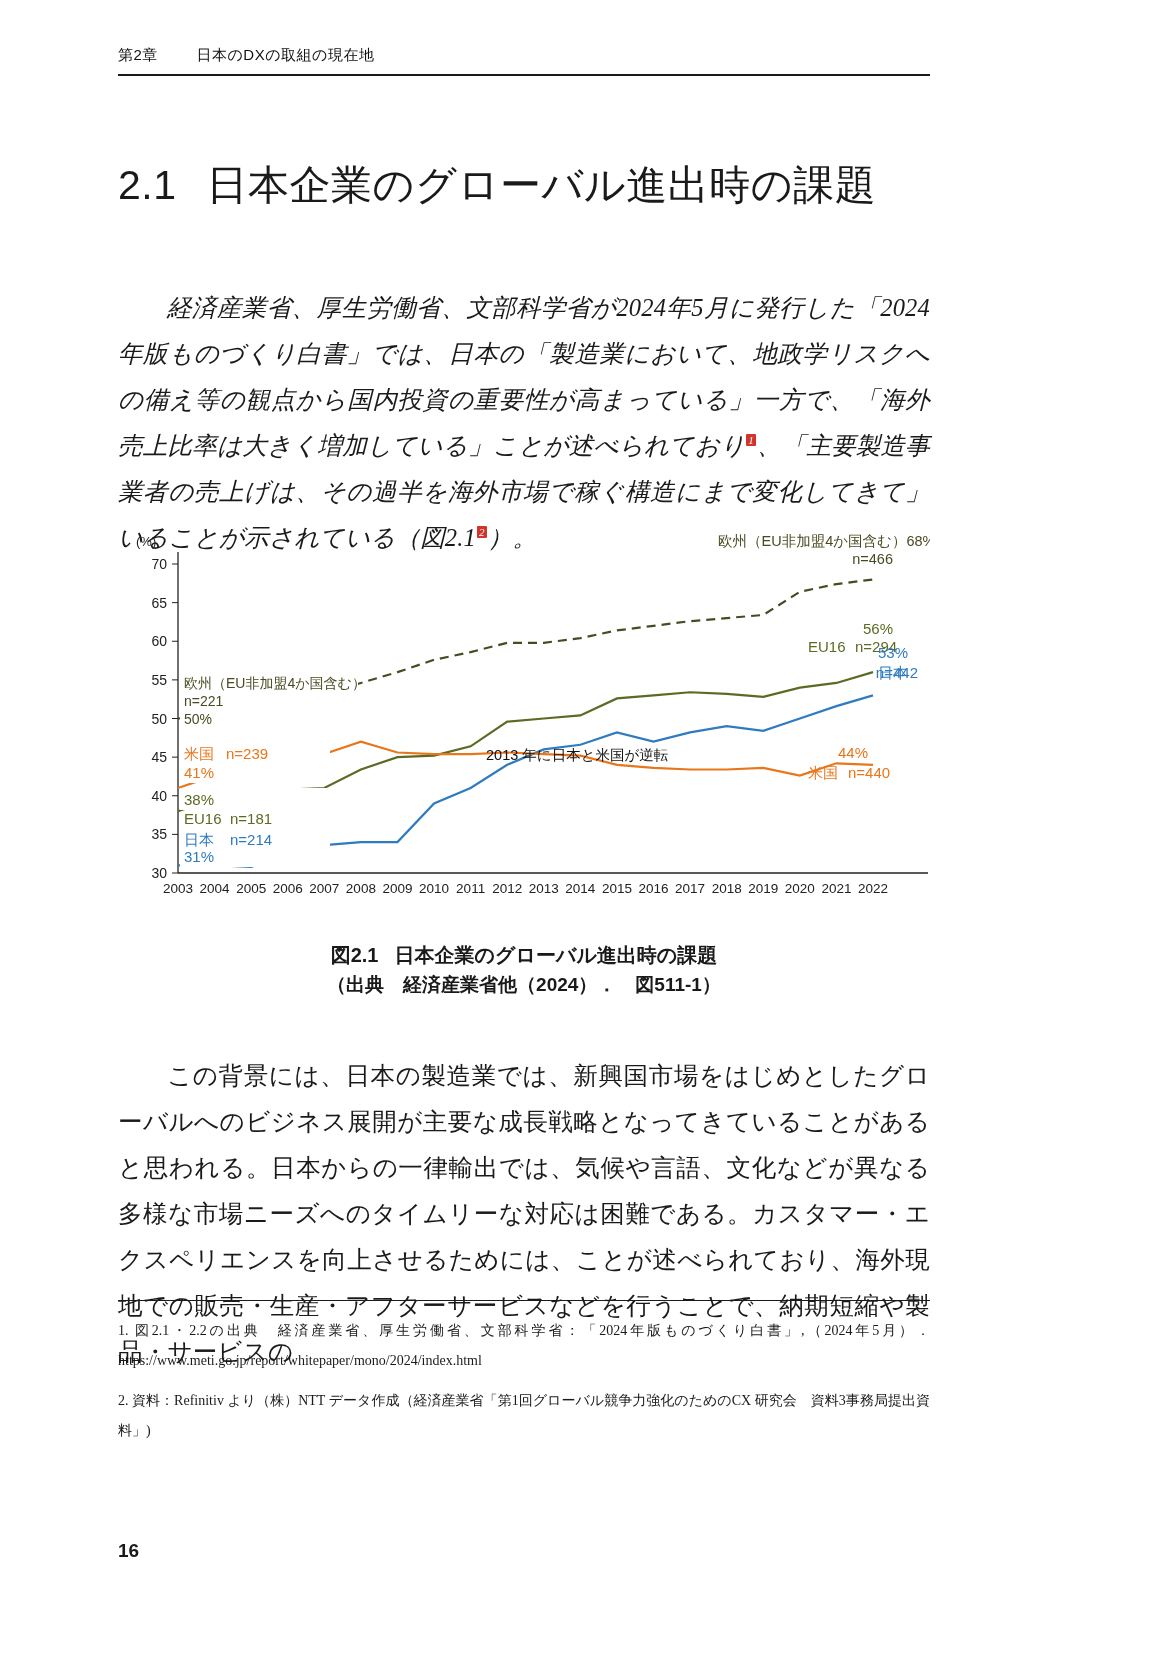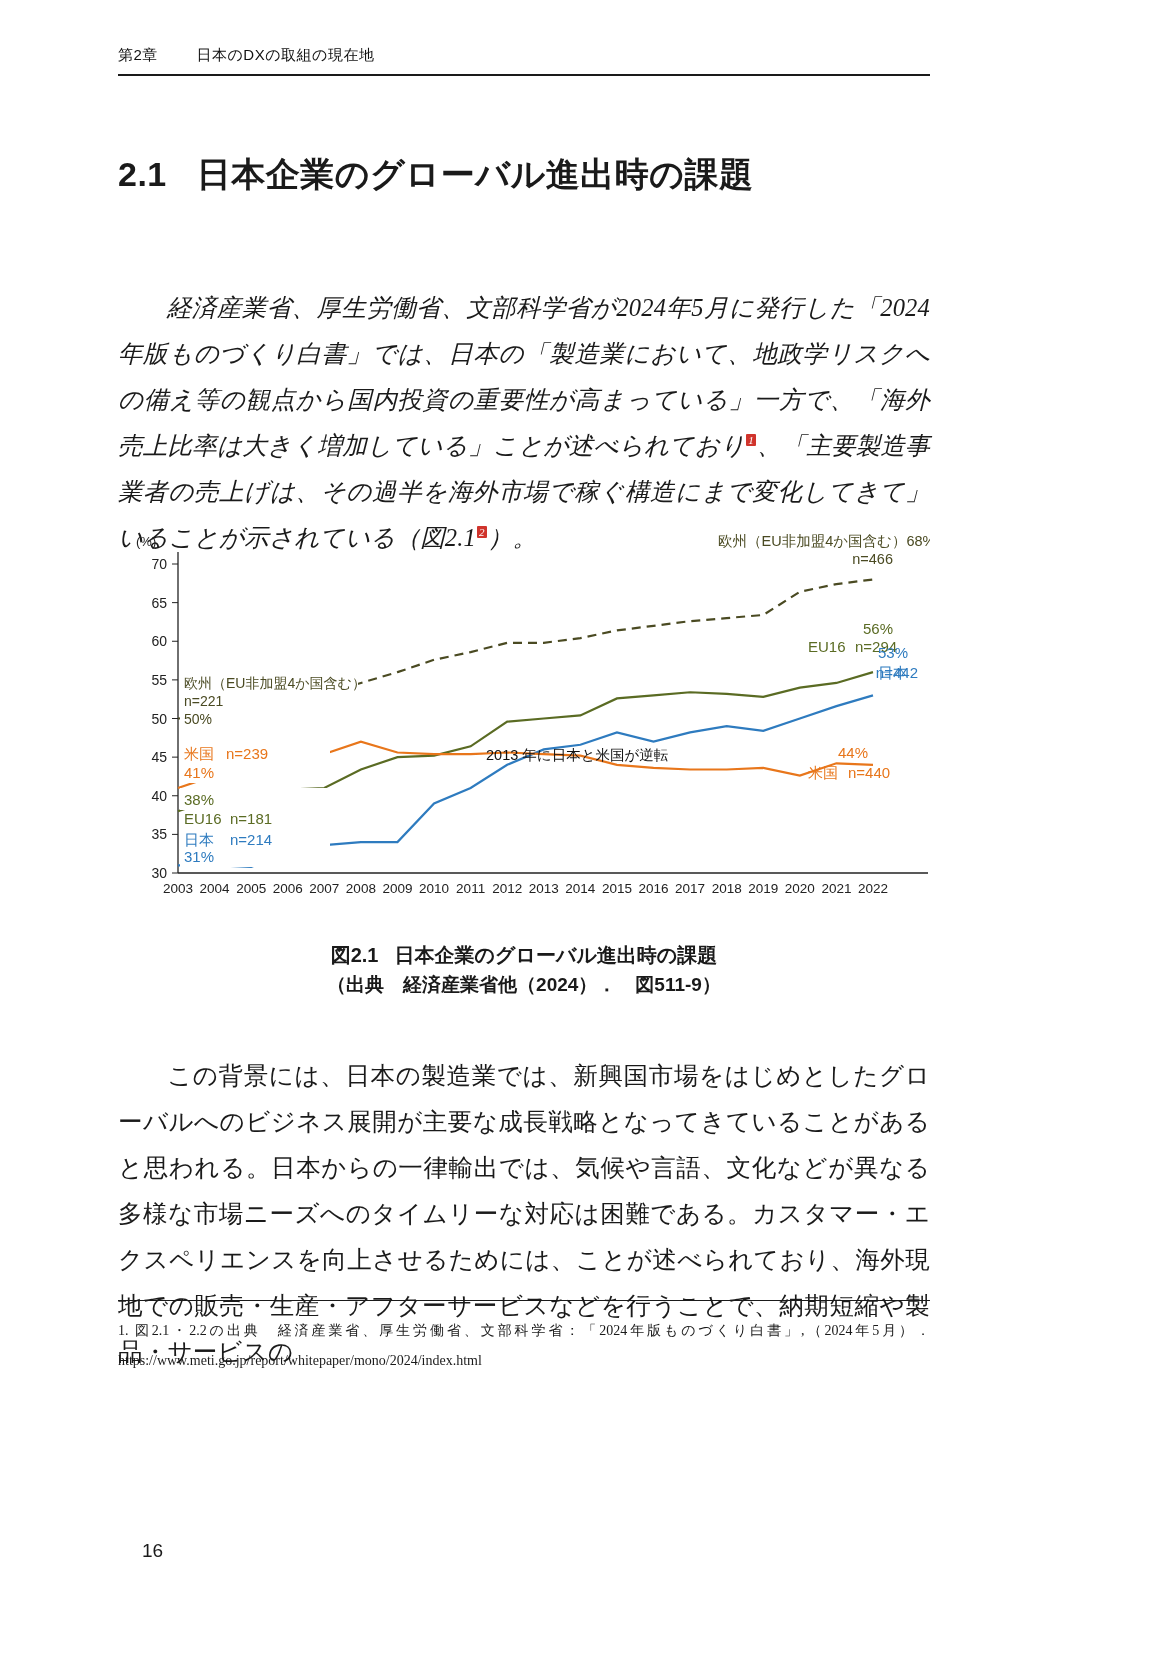--- a/index.html
+++ b/index.html
@@ -42,25 +42,25 @@
     left: 118px;
     top: 74px;
     width: 812px;
     height: 1.6px;
     background: #1a1a1a;
   }
   
   h1.section-title {
     position: absolute;
     left: 118px;
-    top: 152px;
+    top: 158px;
     margin: 0;
     font-family: "Liberation Sans", sans-serif;
-    font-weight: bold;
-    font-size: 34px;
+    font-weight: normal;
+    font-size: 41px;
     letter-spacing: 0.5px;
     white-space: nowrap;
   }
   h1.section-title .num {
     margin-right: 30px;
   }
   
   .para {
     position: absolute;
     width: 812px;
@@ -132,23 +132,22 @@
     margin-bottom: 10px;
     text-align: justify;
     text-justify: inter-ideograph;
   }
   
   .page-number {
     position: absolute;
     left: 118px;
     top: 1540px;
     font-family: "Liberation Sans", sans-serif;
-    font-weight: normal;
+    font-weight: bold;
     font-size: 19px;
-    margin-left: 24px;
   }
   
   text {
     font-family: "Liberation Sans", sans-serif;
   }
 </style>
 </head>
 <body>
 
 <div class="page">
@@ -241,24 +240,25 @@
           <text x="66" y="317" font-size="15" fill="#2e7bbf">日本</text>
           <text x="112" y="317" font-size="15" fill="#2e7bbf">n=214</text>
           <text x="66" y="334" font-size="15" fill="#2e7bbf">31%</text>
           <text x="368" y="232" font-size="14.5" fill="#111">2013 年に日本と米国が逆転</text>
         </g>
     </svg>
   </div>
 
   <div class="fig-caption">
     <span class="cap-num">図2.1</span><span>日本企業のグローバル進出時の課題</span>
-    <span class="cap-src">（出典　経済産業省他（2024）．　図511-9）</span>
+    <span class="cap-src">（出典　経済産業省他（2024）．　図511-1）</span>
   </div>
 
   <p class="para p2">　この背景には、日本の製造業では、新興国市場をはじめとしたグローバルへのビジネス展開が主要な成長戦略となってきていることがあると思われる。日本からの一律輸出では、気候や言語、文化などが異なる多様な市場ニーズへのタイムリーな対応は困難である。カスタマー・エクスペリエンスを向上させるためには、ことが述べられており、海外現地での販売・生産・アフターサービスなどを行うことで、納期短縮や製品・サービスの</p>
 
   <div class="rule-foot"></div>
   <div class="footnotes">
     <div class="footnote">1. 図2.1・2.2の出典　経済産業省、厚生労働省、文部科学省：「2024年版ものづくり白書」,（2024年5月）．https://www.meti.go.jp/report/whitepaper/mono/2024/index.html</div>
+    <div class="footnote">2. 資料：Refinitiv より（株）NTT データ作成（経済産業省「第1回グローバル競争力強化のためのCX 研究会　資料3事務局提出資料」)</div>
   </div>
 
   <div class="page-number">16</div>
 </div>
 
 </body></html>

